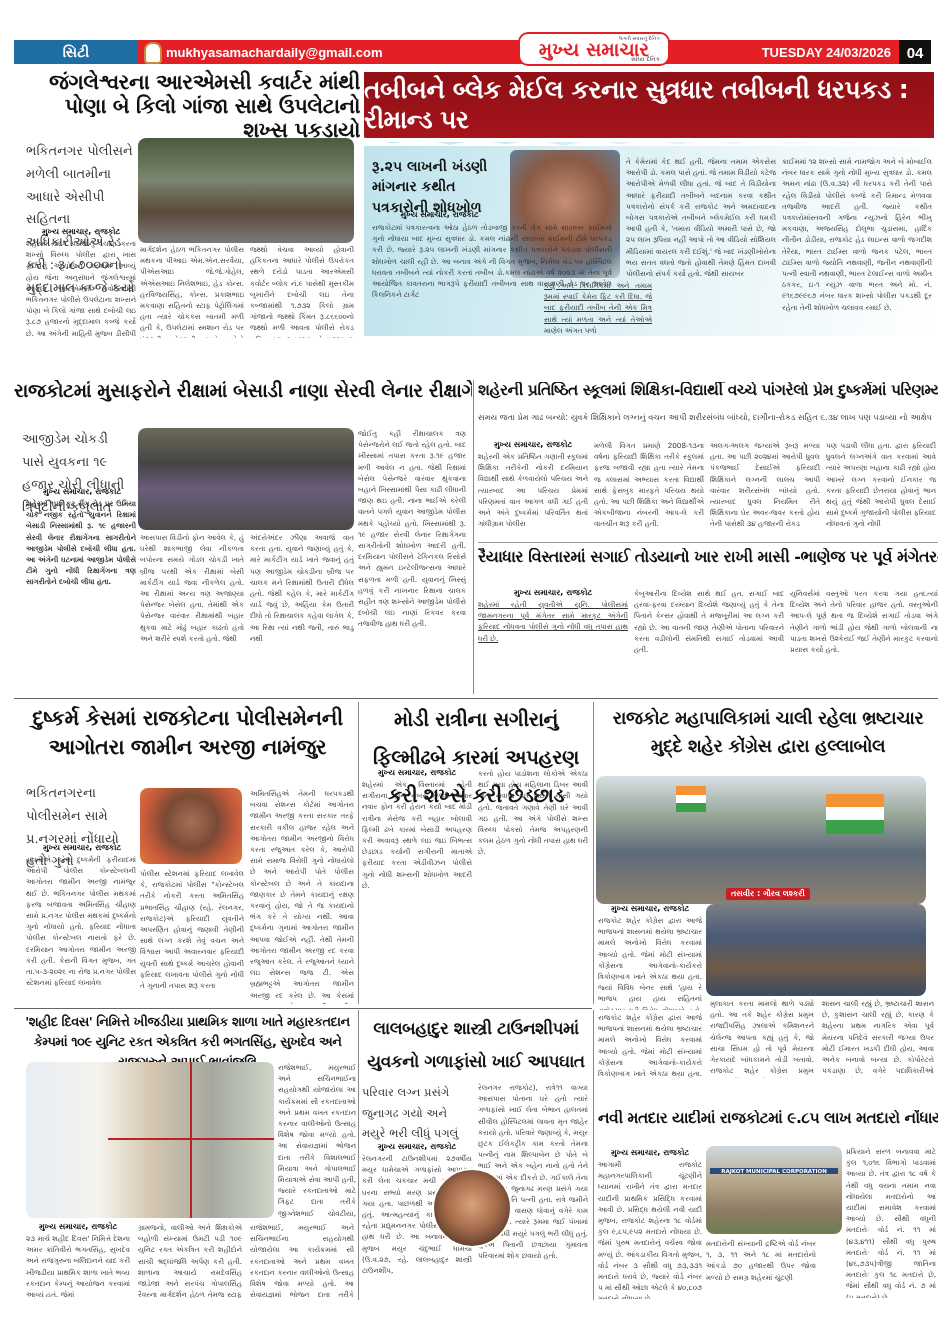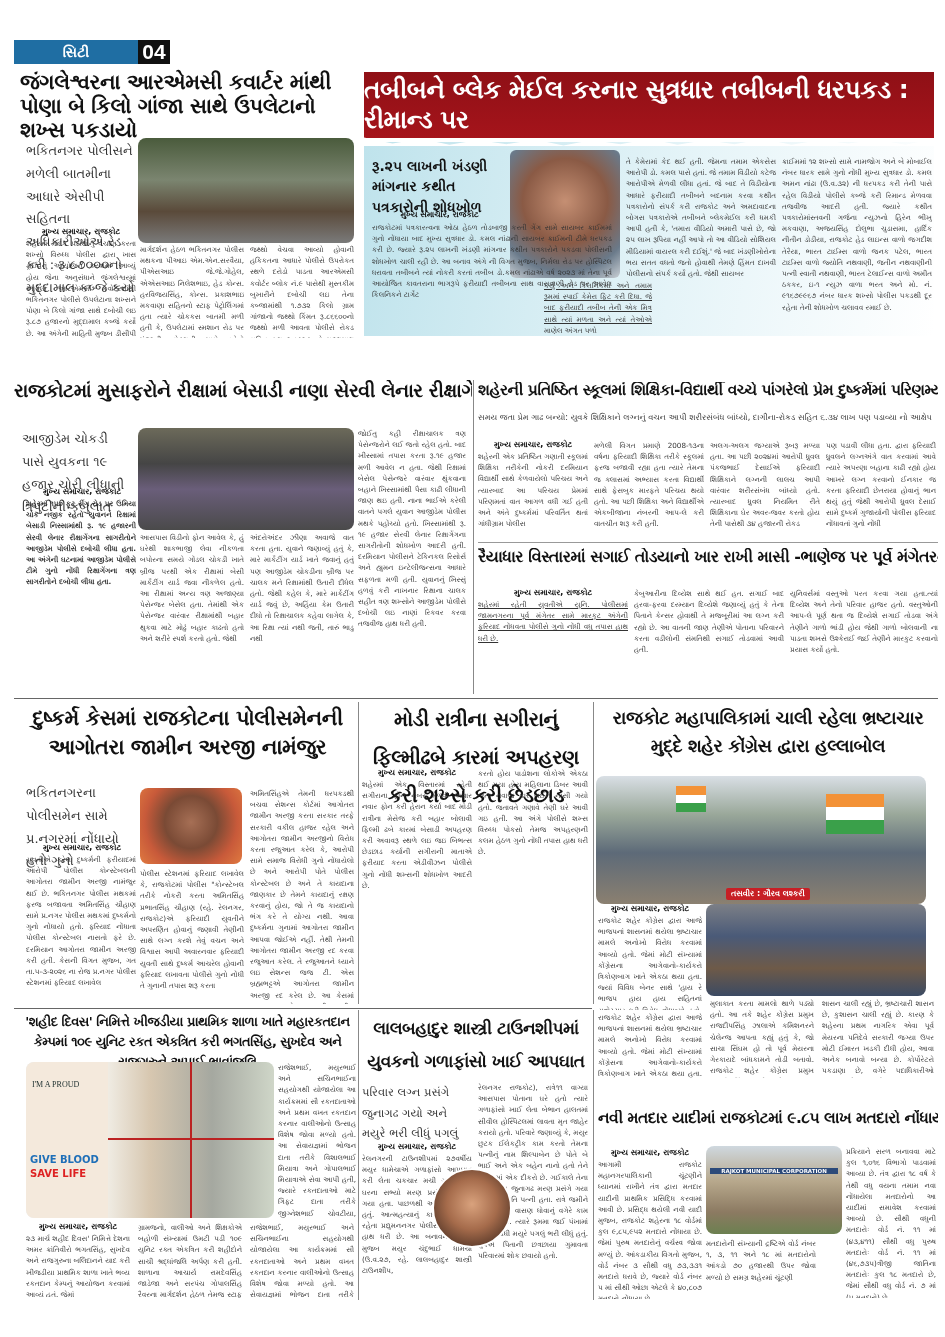--- a/index.html
+++ b/index.html
@@ -9,21 +9,21 @@
 .masthead{left:14px;top:40px;width:917px;height:24px;display:flex;align-items:stretch}
 .mh-city{width:124px;background:#1f6ea3;color:#fff;font-weight:bold;font-size:14px;display:flex;align-items:center;justify-content:center}
 .mh-red{flex:1;background:#e41f26;display:flex;align-items:center;position:relative;color:#fff}
 .mh-email{font-family:"Liberation Sans",sans-serif;font-weight:bold;font-size:13px;margin-left:28px}
 .mh-hand{position:absolute;left:6px;top:2px;width:18px;height:22px;border:2px solid #c98a3a;border-radius:8px 8px 4px 4px;background:#fff}
 .mh-logo{position:absolute;left:380px;top:-8px;width:152px;height:34px;background:#fff;border:2px solid #e41f26;border-radius:10px;display:flex;flex-direction:column;align-items:center;justify-content:center}
 .mh-logo-main{color:#e41f26;font-weight:bold;font-size:19px;line-height:19px}
 .mh-logo-tag{position:absolute;right:8px;bottom:1px;font-size:6px;color:#333}
 .mh-logo-top{position:absolute;right:8px;top:1px;font-size:5px;color:#333}
 .mh-date{margin-left:auto;margin-right:8px;font-family:"Liberation Sans",sans-serif;font-weight:bold;font-size:13px}
-.mh-page{width:32px;background:#111;color:#fff;font-family:"Liberation Sans",sans-serif;font-weight:bold;font-size:21px;display:flex;align-items:center;justify-content:center}
+.mh-page{width:32px;background:#111;color:#fff;font-family:"Liberation Sans",sans-serif;font-weight:bold;font-size:15px;display:flex;align-items:center;justify-content:center}
 .h1{font-weight:bold;color:#111;line-height:1.15;letter-spacing:-0.5px}
 .sub{font-size:13px;color:#333;line-height:1.75}
 .by{font-weight:bold;font-size:8px;text-align:center;color:#111}
 .txt{font-size:7.2px;line-height:11.2px;color:#333;text-align:justify;overflow:hidden}
 .photo{border-radius:8px;overflow:hidden}
 .redbanner{left:364px;top:72px;width:570px;height:66px;background:linear-gradient(#8f1016,#a5141b);color:#fff;display:flex;align-items:center;justify-content:center;font-weight:bold;font-size:25px;letter-spacing:-0.5px}
 .torn{left:364px;top:134px;width:570px;height:12px;background:#fff;clip-path:polygon(0 30%,5% 80%,10% 40%,15% 90%,20% 50%,25% 85%,30% 45%,35% 95%,40% 50%,45% 85%,50% 40%,55% 90%,60% 50%,65% 85%,70% 40%,75% 90%,80% 50%,85% 80%,90% 45%,95% 90%,100% 40%,100% 100%,0 100%)}
 .cyanpanel{left:364px;top:142px;width:570px;height:194px;background:linear-gradient(100deg,#bfe3ec 0%,#e5f4f8 55%,#ffffff 100%)}
 .vline{width:1px;background:#888}
 .hline{height:1px;background:#999}
@@ -36,24 +36,34 @@
 .ph-rickshaw{background:linear-gradient(180deg,#6c6a5a 0%,#454545 35%,#6a5e7a 60%,#4a4a4a 100%)}
 .ph-blood{background:linear-gradient(90deg,#e8eef5 0%,#f4f2ec 30%,#d7c7b0 50%,#a5a8a0 75%,#cfd6c8 100%)}
 .ph-bldg{background:linear-gradient(180deg,#cfd8df 0%,#b7a88c 40%,#8c7a62 75%,#6b8050 100%)}
 .ph-circle{border-radius:50%;background:radial-gradient(circle at 50% 45%,#d9a27d 0%,#a56b4b 45%,#5a3a2a 80%)}
 </style>
 </head>
 <body>
 
 <div class="abs masthead">
   <div class="mh-city">સિટી</div>
+  <div class="mh-red">
+    <span class="mh-hand"></span>
+    <span class="mh-email">mukhyasamachardaily@gmail.com</span>
+    <div class="mh-logo">
+      <span class="mh-logo-top">ઉગતી સવારનું દૈનિક</span>
+      <span class="mh-logo-main">મુખ્ય સમાચાર</span>
+      <span class="mh-logo-tag">સાંધ્ય દૈનિક</span>
+    </div>
+    <span class="mh-date">TUESDAY 24/03/2026</span>
+  </div>
   <div class="mh-page">04</div>
 </div>
 
-<div class="abs h1" style="left:20px;top:70px;width:340px;font-size:21px;text-align:left;">જંગલેશ્વરના આરએમસી કવાર્ટર માંથી પોણા બે કિલો ગાંજા સાથે ઉપલેટાનો શખ્સ પકડાયો</div>
+<div class="abs h1" style="left:20px;top:70px;width:340px;font-size:21px;text-align:right;">જંગલેશ્વરના આરએમસી કવાર્ટર માંથી પોણા બે કિલો ગાંજા સાથે ઉપલેટાનો શખ્સ પકડાયો</div>
 <div class="abs sub" style="left:26px;top:140px;width:110px;">ભકિતનગર પોલીસને મળેલી બાતમીના આધારે એસીપી સહિતના અધિકારીઓએ રેડ કરી : રૂ.૮૭૦૦૦નો મુદ્દામાલ કબ્જે કર્યો</div>
 <div class="abs photo ph-crowd" style="left:138px;top:138px;width:216px;height:105px;"></div>
 <div class="abs by" style="left:26px;top:227px;width:110px;">મુખ્ય સમાચાર, રાજકોટ</div>
 <div class="abs txt" style="left:26px;top:238px;width:110px;height:100px;">શહેરમાં માદક પદાર્થોનું વેચાણ કરતા શખ્સો વિરુધ્ધ પોલીસ દ્વારા ખાસ ડ્રાઈવનું આયોજન કરવામાં આવ્યું હોય જેના અનુસંધાને જંગલેશ્વરમાં આવેલા આરએમસી કવોર્ટરમાંથી ભકિતનગર પોલીસે ઉપલેટાના શખ્સને પોણા બે કિલો ગાંજા સાથે દબોચી લઇ રૂ.૮૭ હજારનો મુદ્દામાલ કબ્જે કર્યો છે. આ અંગેની માહિતી મુજબ ડીસીપી ક્રાઇમ જગદીશ બાંગરવા, ડીસીપી ઝોન-૧ હેતલ પટેલની સુચનાથી એસીપી બી.વી.જાધવના</div>
 <div class="abs txt" style="left:140px;top:244px;width:104px;height:94px;">માર્ગદર્શન હેઠળ ભકિતનગર પોલીસ મથકના પીઆઇ એમ.એન.સરવૈયા, પીએસઆઇ જે.જે.ગોહેલ, એએસઆઇ નિલેશભાઇ, હેડ કોન્સ. હરવિજયસિંહ, કોન્સ. પ્રકાશભાઇ મકવાણા સહિતનો સ્ટાફ પેટ્રોલિંગમાં હતા ત્યારે ચોકકસ બાતમી મળી હતી કે, ઉપલેટામાં સ્મશાન રોડ પર પંજાબી હોટલની પાસે રહેતો મુસ્તકીમ શૌકત બુખારી નામનો શખ્સ જંગલેશ્વરમાં આવેલ આરએમસી કવોર્ટરમાં ગાંજાનો</div>
 <div class="abs txt" style="left:250px;top:244px;width:104px;height:94px;">જથ્થો વેચવા આવ્યો હોવાની હકિકતના આધારે પોલીસે ઉપરોકત સ્થળે દરોડો પાડતા આરએમસી કવોર્ટર બ્લોક નં.૯ પાસેથી મુસ્તકીમ બુખારીને દબોચી લઇ તેના કબ્જામાંથી ૧.૭૩૨ કિલો ગ્રામ ગાંજાનો જથ્થો કિંમત રૂ.૮૬૬૦૦નો જથ્થો મળી આવતા પોલીસે રોકડ સહિત કુલ રૂ.૮૭૨૭૦નો મુદ્દામાલ કબ્જે કરી એનડીપીએસની કાર્યવાહી હાથ ધરવામાં આવી છે.</div>
 
 <div class="abs redbanner">
   <span>તબીબને બ્લેક મેઈલ કરનાર સુત્રધાર તબીબની ધરપકડ : રીમાન્ડ પર</span>
 </div>
@@ -123,25 +133,20 @@
 <div class="abs by" style="left:598px;top:904px;width:104px;">મુખ્ય સમાચાર, રાજકોટ</div>
 <div class="abs txt" style="left:598px;top:915px;width:104px;height:95px;">રાજકોટ શહેર કોંગ્રેસ દ્વારા આજે ભાજપનાં શાસનમાં થયેલા ભ્રષ્ટાચાર મામલે અનોખો વિરોધ કરવામાં આવ્યો હતો. જેમાં મોટી સંખ્યામાં કોંગ્રેસના આગેવાનો-કાર્યકરો ત્રિકોણબાગ ખાતે એકઠા થયા હતા. જ્યાં વિવિધ બેનર સાથે 'હાય રે ભાજપ હાય હાય સહિતનાં સૂત્રોચ્ચાર કરી વિરોધ નોંધાવ્યો હતો. બાદમાં પગપાળા જ રેલી યોજીને કોંગી આગેવાનો મનપા કચેરીએ પૂર્વ મેયરના ગેરકાયદે બાંધકામ સહિતના મુદ્દે રજુઆત કરવા પહોંચ્યા હતા. કાર્યકરોને અંદર જવા દેવામાં નહીં આવતા ભારે હોબાળો મચાવ્યો હતો. જેથી કમિશનરની ચેમ્બર બહાર રામધૂન બોલાવી હતી. જોકે બાદમાં મુખ્ય આગેવાનોની સાથે કમિશનરે</div>
 <div class="abs txt" style="left:710px;top:998px;width:104px;height:80px;">મુલાકાત કરતા મામલો થાળે પડ્યો હતો. આ તકે શહેર કોંગ્રેસ પ્રમુખ રાજદીપસિંહ ઝાલાએ કમિશનરને ચેલેન્જ આપતા કહ્યું હતું કે, જો સાચા સિંઘમ હો તો પૂર્વ મેયરના ગેરકાયદે બાંધકામને તોડી બતાવો. રાજકોટ શહેર કોંગ્રેસ પ્રમુખ રાજદીપસિંહ જાડેજાએ જણાવ્યું હતું કે, હાલ મહાનગરપાલિકામાં ભારતીય જનતા પાર્ટીનું વર્ષોથી જે</div>
 <div class="abs txt" style="left:822px;top:998px;width:112px;height:80px;">શાસન ચાલી રહ્યું છે, ભ્રષ્ટાચારી શાસન છે, કુશાસન ચાલી રહ્યું છે. કારણ કે શહેરના પ્રથમ નાગરિક એવા પૂર્વ મેયરના પતિદેવે સરકારી જગ્યા ઉપર મોટી ઈમારત ખડકી દીધી હોય, આવા અનેક બનાવો બન્યા છે. કોર્પોરેટરો પકડાણા છે, વગેરે પદાધિકારીઓ પકડાયા છે. ક્યાંકને ક્યાંક ભ્રષ્ટાચાર ચાલી રહ્યો છે, કુશાસન ચાલી રહ્યું છે.</div>
 <div class="abs txt" style="left:598px;top:1012px;width:104px;height:66px;">રાજકોટ શહેર કોંગ્રેસ દ્વારા આજે ભાજપનાં શાસનમાં થયેલા ભ્રષ્ટાચાર મામલે અનોખો વિરોધ કરવામાં આવ્યો હતો. જેમાં મોટી સંખ્યામાં કોંગ્રેસના આગેવાનો-કાર્યકરો ત્રિકોણબાગ ખાતે એકઠા થયા હતા. જ્યાં વિવિધ બેનર સાથે 'હાય રે ભાજપ હાય હાય સહિતનાં સૂત્રોચ્ચાર કરી વિરોધ નોંધાવ્યો હતો. બાદમાં પગપાળા જ રેલી યોજીને કોંગી આગેવાનો મનપા કચેરીએ પૂર્વ મેયરના ગેરકાયદે બાંધકામ સહિતના મુદ્દે રજુઆત કરવા પહોંચ્યા હતા. કાર્યકરોને અંદર જવા દેવામાં નહીં આવતા ભારે હોબાળો મચાવ્યો હતો. જેથી કમિશનરની ચેમ્બર બહાર રામધૂન બોલાવી હતી. જોકે બાદમાં મુખ્ય આગેવાનોની સાથે કમિશનરે</div>
 
 <div class="abs hline" style="left:14px;top:1008px;width:578px;background:#666;"></div>
 
 <div class="abs h1" style="left:20px;top:1012px;width:335px;font-size:13px;text-align:center;line-height:1.55;">'શહીદ દિવસ' નિમિત્તે ખીજડીયા પ્રાથમિક શાળા ખાતે મહારકતદાન કેમ્પમાં ૧૦૯ યુનિટ રકત એકત્રિત કરી ભગતસિંહ, સુખદેવ અને રાજગુરુને અપાઈ ભાવાંજલિ</div>
 <div class="abs photo ph-blood" style="left:26px;top:1062px;width:248px;height:156px;">
-  <div class="abs" style="left:0;top:0;width:82px;height:156px;background:#f4e9dc;">
-    <span class="abs" style="left:6px;top:18px;font-size:8px;font-family:'Liberation Serif',serif;color:#233;">I'M A PROUD</span>
-    <span class="abs" style="left:4px;top:92px;font-size:10px;font-weight:bold;color:#1e6fb8;">GIVE BLOOD</span>
-    <span class="abs" style="left:4px;top:106px;font-size:10px;font-weight:bold;color:#d22;">SAVE LIFE</span>
-  </div>
   <div class="abs" style="left:164px;top:0;width:2px;height:156px;background:#b22;"></div>
   <div class="abs" style="left:82px;top:76px;width:166px;height:2px;background:#b22;"></div>
 </div>
 <div class="abs txt" style="left:278px;top:1062px;width:78px;height:156px;">રાજેશભાઈ, મયુરભાઈ અને સચિનભાઈના સહયોગથી યોજાયેલા આ કાર્યક્રમમાં સૌ રકતદાતાઓ અને પ્રથમ વખત રકતદાન કરનાર વાલીઓનો ઉત્સાહ વિશેષ જોવા મળ્યો હતો. આ સેવાયજ્ઞમાં ભોજન દાતા તરીકે વિશાલભાઈ મિયાત્રા અને ગોપાલભાઈ મિયાત્રાએ સેવા આપી હતી, જ્યારે રકતદાતાઓ માટે ગિફ્ટ દાતા તરીકે જીગ્નેશભાઈ ચોવટીયા, RK સુપના સર્વાનંદભાઈ સોનવાણી તેમજ પરિમલ પરડવા અને મેહુલ પરડવા દ્વારા સુંદર સહયોગ પૂરો પાડવામાં આવ્યો હતો. સમગ્ર ખીજડીયા શાળા પરિવાર દ્વારા આયોજિત આ કાર્યક્રમે દેશભક્તિ અને માનવતાનું ઉત્તમ ઉદાહરણ પૂરું પાડ્યું હતું.</div>
 <div class="abs by" style="left:26px;top:1222px;width:104px;">મુખ્ય સમાચાર, રાજકોટ</div>
 <div class="abs txt" style="left:26px;top:1233px;width:104px;height:64px;">૨૩ માર્ચ શહીદ દિવસ' નિમિત્તે દેશના અમર ક્રાંતિવીરો ભગતસિંહ, સુખદેવ અને રાજગુરુના બલિદાનને યાદ કરી ખીજડીયા પ્રાથમિક શાળા ખાતે ભવ્ય રકતદાન કેમ્પનું આયોજન કરવામાં આવ્યું હતું. જેમાં</div>
 <div class="abs txt" style="left:138px;top:1222px;width:104px;height:76px;">ગ્રામજનો, વાલીઓ અને શિક્ષકોએ બહોળી સંખ્યામાં ઉમટી પડી ૧૦૯ યુનિટ રક્ત એકત્રિત કરી શહીદોને સાચી શ્રદ્ધાંજલિ અર્પણ કરી હતી. શાળાના આચાર્ય રામદેવસિંહ જાડેજા અને સરપંચ ગોપાલસિંહ રૈવરના માર્ગદર્શન હેઠળ તેમજ સ્ટાફ મિત્રો</div>
 <div class="abs txt" style="left:250px;top:1222px;width:104px;height:76px;">રાજેશભાઈ, મયુરભાઈ અને સચિનભાઈના સહયોગથી યોજાયેલા આ કાર્યક્રમમાં સૌ રકતદાતાઓ અને પ્રથમ વખત રકતદાન કરનાર વાલીઓનો ઉત્સાહ વિશેષ જોવા મળ્યો હતો. આ સેવાયજ્ઞમાં ભોજન દાતા તરીકે વિશાલભાઈ મિયાત્રા અને ગોપાલભાઈ મિયાત્રાએ સેવા આપી હતી, જ્યારે રકતદાતાઓ માટે ગિફ્ટ દાતા તરીકે જીગ્નેશભાઈ ચોવટીયા, RK સુપના સર્વાનંદભાઈ સોનવાણી તેમજ પરિમલ પરડવા અને મેહુલ પરડવા દ્વારા સુંદર સહયોગ પૂરો પાડવામાં આવ્યો હતો. સમગ્ર ખીજડીયા શાળા પરિવાર દ્વારા આયોજિત આ કાર્યક્રમે દેશભક્તિ અને માનવતાનું ઉત્તમ ઉદાહરણ પૂરું પાડ્યું હતું.</div>
 
 <div class="abs vline" style="left:358px;top:1010px;height:290px;"></div>

